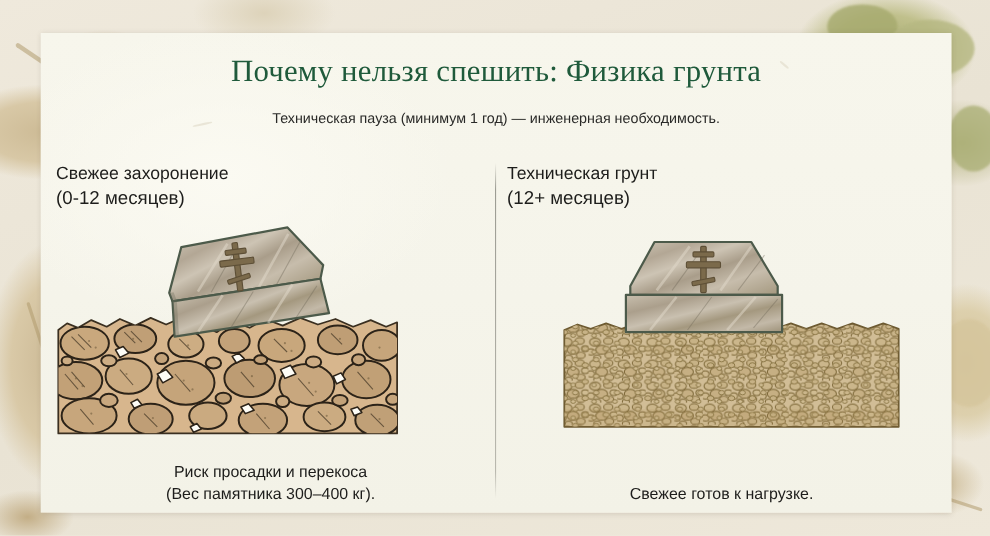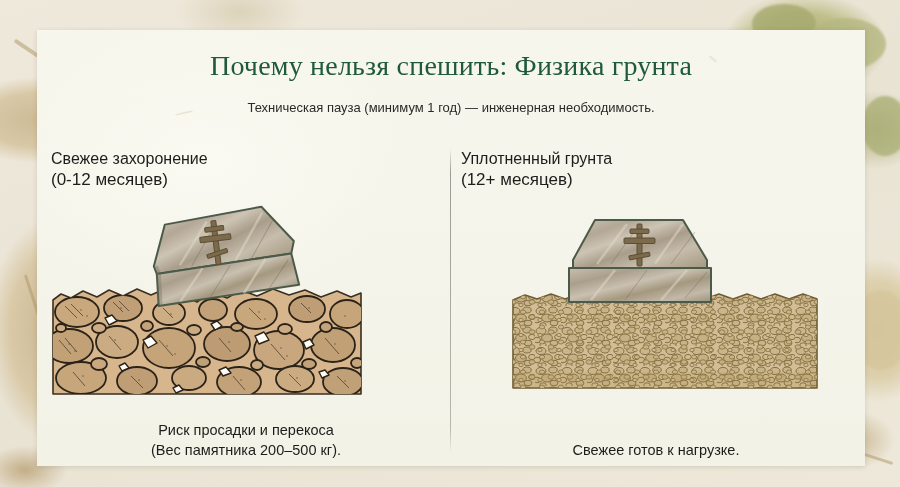--- a/index.html
+++ b/index.html
@@ -347,28 +347,28 @@
             <rect x="68" y="45" width="21" height="4" rx="1" transform="rotate(-11 78.5 47)"></rect>
           </g>
 
           <path d="M14,52 L16,60 L14,92 L18,92 L20,60 L18,52 Z" fill="#6c6e5c" opacity=".35"></path>
         </svg>
       </div>
     </div>
 
     <div class="panel-foot">
       <span>Риск просадки и перекоса</span><br>
-      <span>(Вес памятника 200–500 кг).</span>
+      <span>(Вес памятника 300–400 кг).</span>
     </div>
   </div>
 
   <div class="panel" id="panel-right">
 
     <div class="panel-head">
-      <span>Уплотненный грунта</span>
+      <span>Техническая грунт</span>
       <span class="sub">(12+ месяцев)</span>
     </div>
 
     <div class="stage">
 
       <div id="soil-packed">
         <svg width="312" height="108" viewBox="0 0 312 108">
           <defs>
             <clipPath id="clipPacked">
               <path d="M4,14 L16,9 L28,13 L42,8 L56,13 L70,8 L84,13 L98,8 L112,13 L126,8

